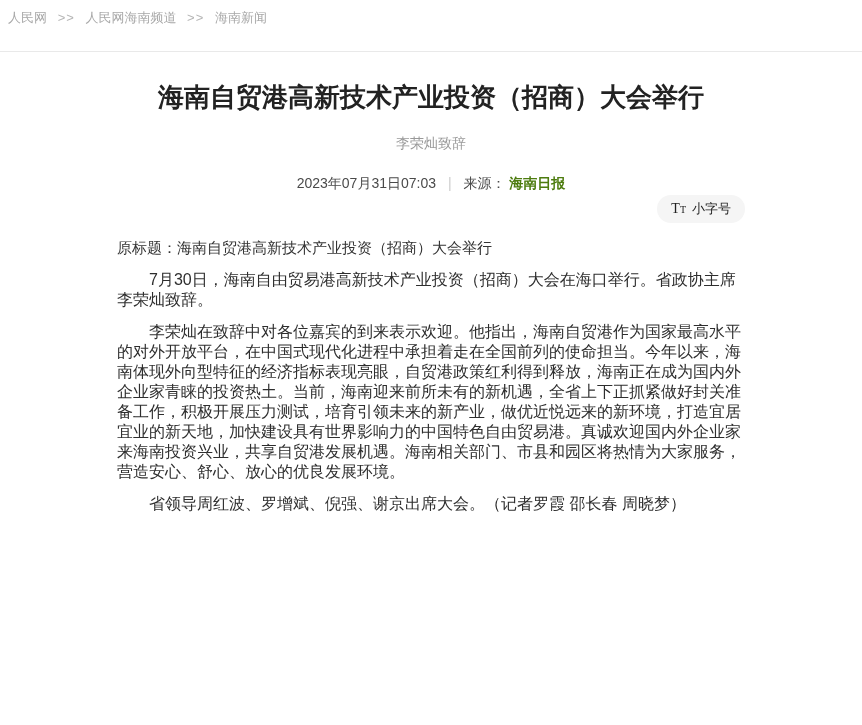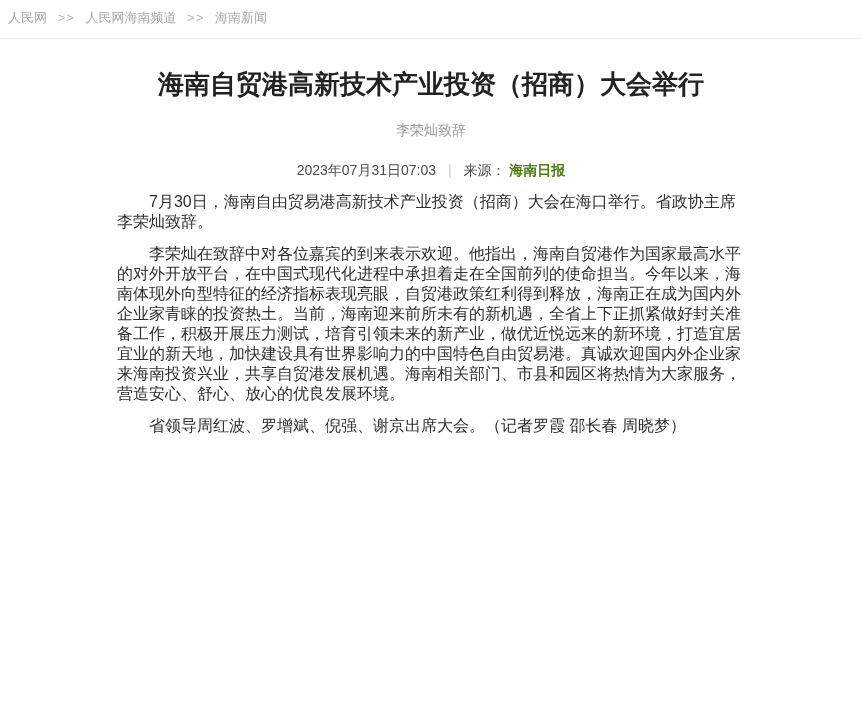--- a/index.html
+++ b/index.html
@@ -11,21 +11,21 @@
     font-family: "Liberation Sans", "DejaVu Sans", sans-serif;
   }
   .page {
     width: 862px;
     min-height: 725px;
     background: #ffffff;
   }
 
   
   .breadcrumb {
-    padding: 9px 8px 11px 8px;
+    padding: 9px 8px 24px 8px;
     font-size: 13px;
     color: #a8a8a8;
     border-bottom: 1px solid #e9e9e9;
   }
   .breadcrumb a {
     color: #a8a8a8;
     text-decoration: none;
     cursor: pointer;
   }
   .breadcrumb .sep {
@@ -128,21 +128,30 @@
 
     <div class="article-subtitle">李荣灿致辞</div>
 
     <div class="article-meta">
       <span>2023年07月31日07:03</span>
       <span class="bar">|</span>
       <span>来源：</span>
       <a class="source-link">海南日报</a>
     </div>
 
+    <div class="toolbar">
+      <span class="font-size-pill">
+        <span class="tt-icon"><span class="tt-large">T</span><span class="tt-small">T</span></span>
+        <span>小字号</span>
+      </span>
+    </div>
 
+    <div class="orig-title">
+      <span>原标题：</span><span>海南自贸港高新技术产业投资（招商）大会举行</span>
+    </div>
 
     <div class="body-text">
       <p>7月30日，海南自由贸易港高新技术产业投资（招商）大会在海口举行。省政协主席李荣灿致辞。</p>
       <p>李荣灿在致辞中对各位嘉宾的到来表示欢迎。他指出，海南自贸港作为国家最高水平的对外开放平台，在中国式现代化进程中承担着走在全国前列的使命担当。今年以来，海南体现外向型特征的经济指标表现亮眼，自贸港政策红利得到释放，海南正在成为国内外企业家青睐的投资热土。当前，海南迎来前所未有的新机遇，全省上下正抓紧做好封关准备工作，积极开展压力测试，培育引领未来的新产业，做优近悦远来的新环境，打造宜居宜业的新天地，加快建设具有世界影响力的中国特色自由贸易港。真诚欢迎国内外企业家来海南投资兴业，共享自贸港发展机遇。海南相关部门、市县和园区将热情为大家服务，营造安心、舒心、放心的优良发展环境。</p>
       <p>省领导周红波、罗增斌、倪强、谢京出席大会。（记者罗霞 邵长春 周晓梦）</p>
     </div>
 
   </div>
 
 </div>

